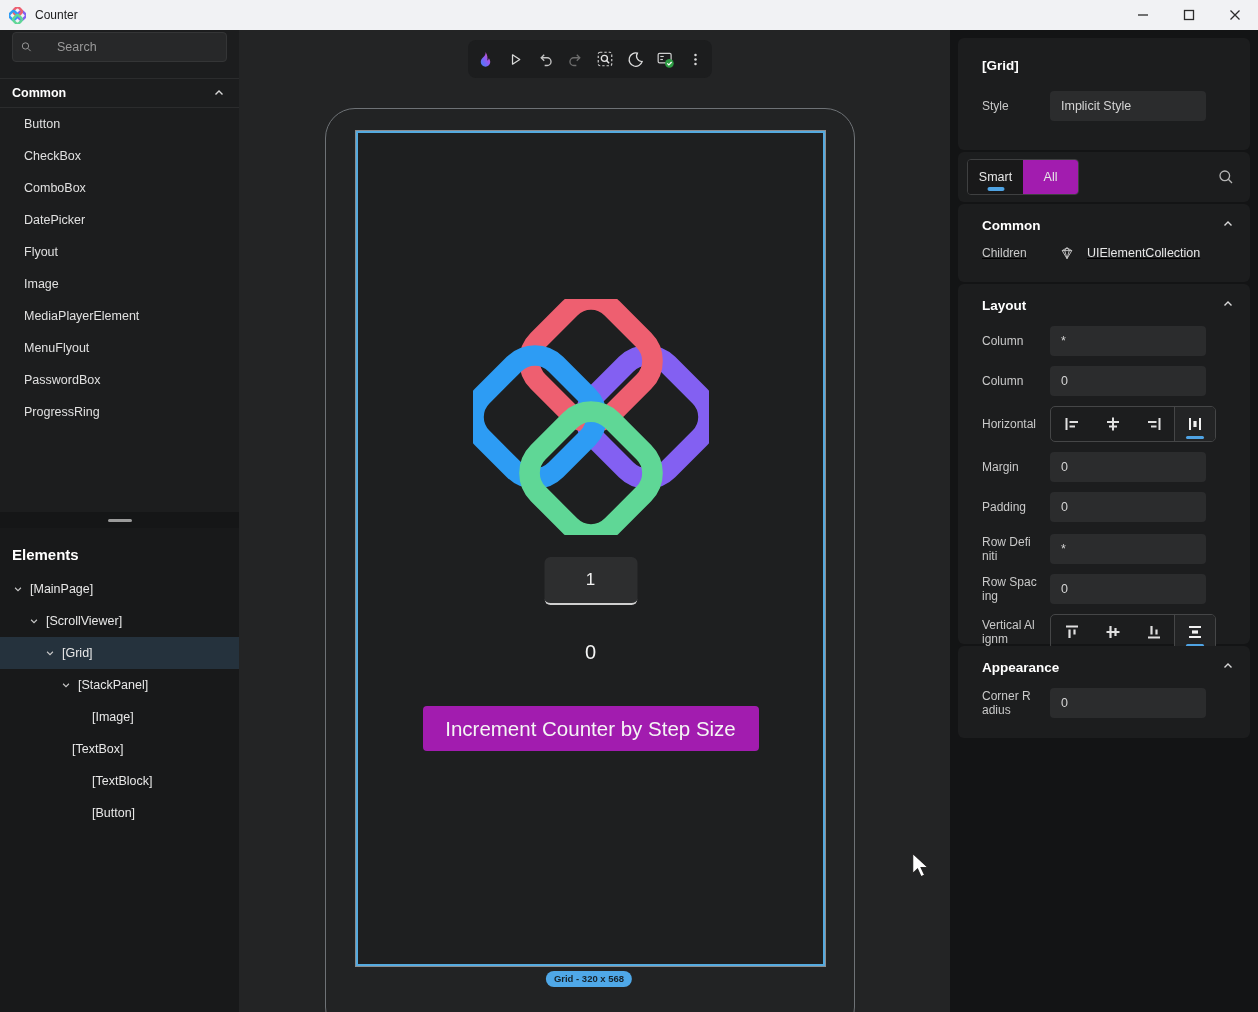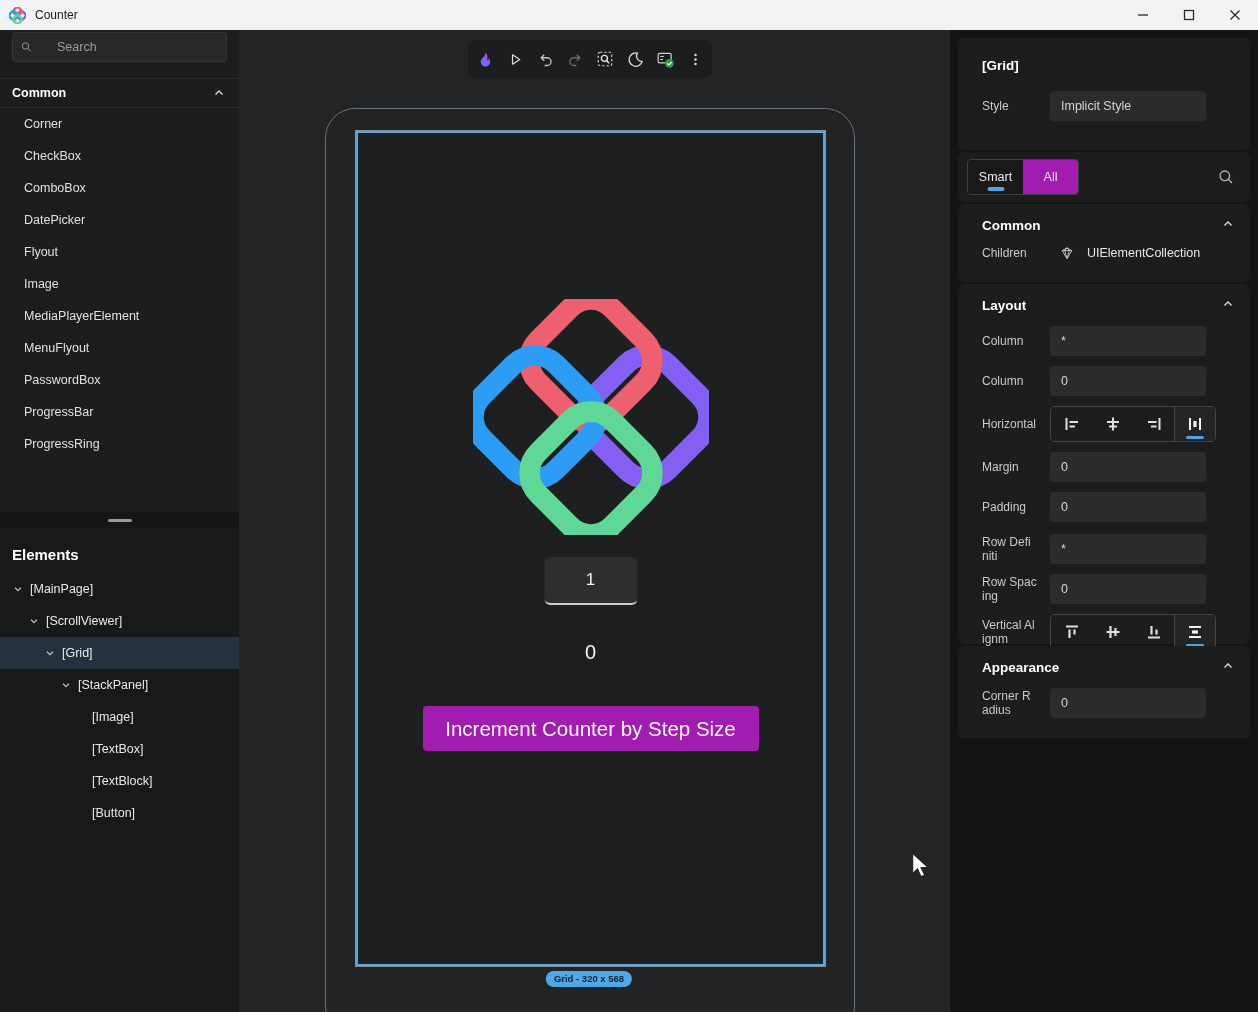--- a/index.html
+++ b/index.html
@@ -126,30 +126,29 @@
       </svg>
       <input placeholder="Search" style="">
     </div>
     <div class="section-head">
       <span class="lbl">Common</span>
       <svg class="chev-up" viewBox="0 0 12 12">
           <path d="M2.5 7.5 L6 4 L9.5 7.5" fill="none" stroke="#d8d8d8" stroke-width="1.4"></path>
         </svg>
     </div>
     <div>
-      <div class="tb-item">Corner</div>
+      <div class="tb-item">Button</div>
       <div class="tb-item">CheckBox</div>
       <div class="tb-item">ComboBox</div>
       <div class="tb-item">DatePicker</div>
       <div class="tb-item">Flyout</div>
       <div class="tb-item">Image</div>
       <div class="tb-item">MediaPlayerElement</div>
       <div class="tb-item">MenuFlyout</div>
       <div class="tb-item">PasswordBox</div>
-      <div class="tb-item">ProgressBar</div>
       <div class="tb-item">ProgressRing</div>
     </div>
     <div class="splitter">
         <div class="handle"></div>
       </div>
 
     <div class="elements-wrap">
       <div class="panel-title">Elements</div>
       <div class="tree-row" style="padding-left:13px">
         <svg class="tree-chev" viewBox="0 0 12 12">
@@ -171,21 +170,21 @@
       </div>
       <div class="tree-row" style="padding-left:61px">
         <svg class="tree-chev" viewBox="0 0 12 12">
             <path d="M2.5 4.5 L6 8 L9.5 4.5" fill="none" stroke="#c8c8c8" stroke-width="1.3"></path>
           </svg>
         <span>[StackPanel]</span>
       </div>
       <div class="tree-row" style="padding-left:92px">
         <span>[Image]</span>
       </div>
-      <div class="tree-row" style="padding-left:92px">
+      <div class="tree-row" style="padding-left:72px">
         <span>[TextBox]</span>
       </div>
       <div class="tree-row" style="padding-left:92px">
         <span>[TextBlock]</span>
       </div>
       <div class="tree-row" style="padding-left:92px">
         <span>[Button]</span>
       </div>
     </div>
   </div>
@@ -311,21 +310,21 @@
       </svg>
     </div>
 
     <div class="card" style="top:174px; height:78px;">
       <div style="display:flex; justify-content:space-between; padding:14px 16px 0 24px;">
         <span class="card-head">Common</span>
         <svg class="chev-up" viewBox="0 0 12 12">
             <path d="M2.5 7.5 L6 4 L9.5 7.5" fill="none" stroke="#d8d8d8" stroke-width="1.4"></path>
           </svg>
       </div>
-      <div class="prop-row" style="margin:12px 0 0 24px;">
+      <div class="prop-row" style="margin:12px 0 0 24px;text-decoration:underline;">
         <span class="prop-label">Children</span>
         <svg style="margin-left:22px;" width="16" height="16" viewBox="0 0 20 20">
           <path d="M4 7 L10 3.5 L16 7 L10 17 Z M4 7 H16 M7.2 7 L10 17 M12.8 7 L10 17 M7.2 7 L10 3.5 L12.8 7" fill="none" stroke="#cfcfcf" stroke-width="1.1" stroke-linejoin="round"></path>
         </svg>
         <span style="margin-left:12px; font-size:12.5px; color:#e6e6e6;">UIElementCollection</span>
       </div>
     </div>
 
     <div class="card" style="top:254px; height:360px;">
       <div style="display:flex; justify-content:space-between; padding:14px 16px 0 24px;">

